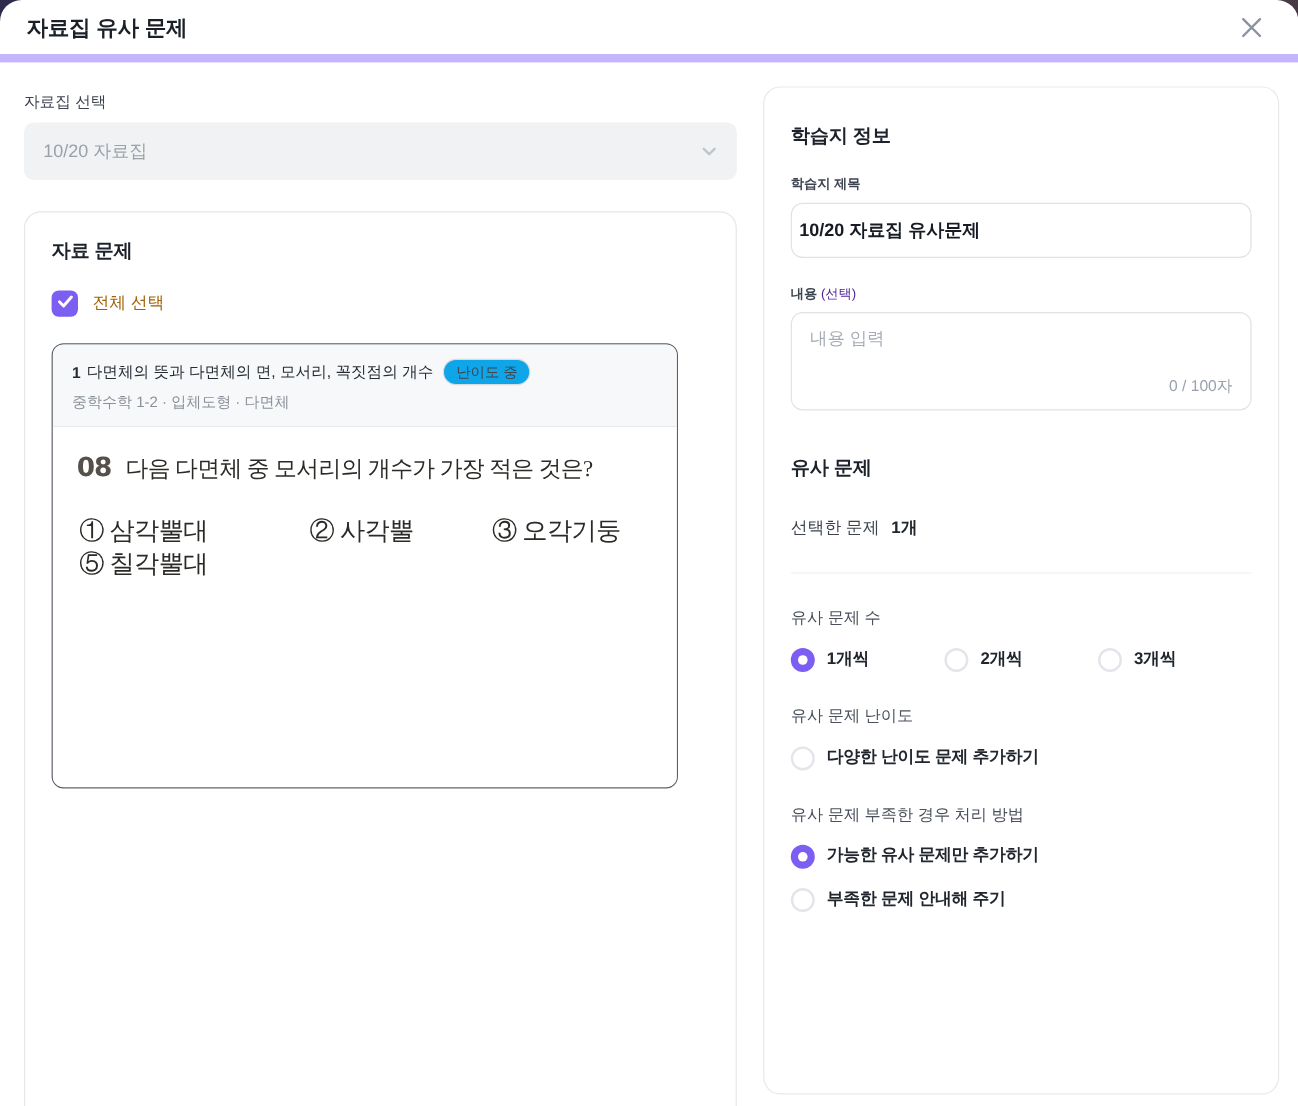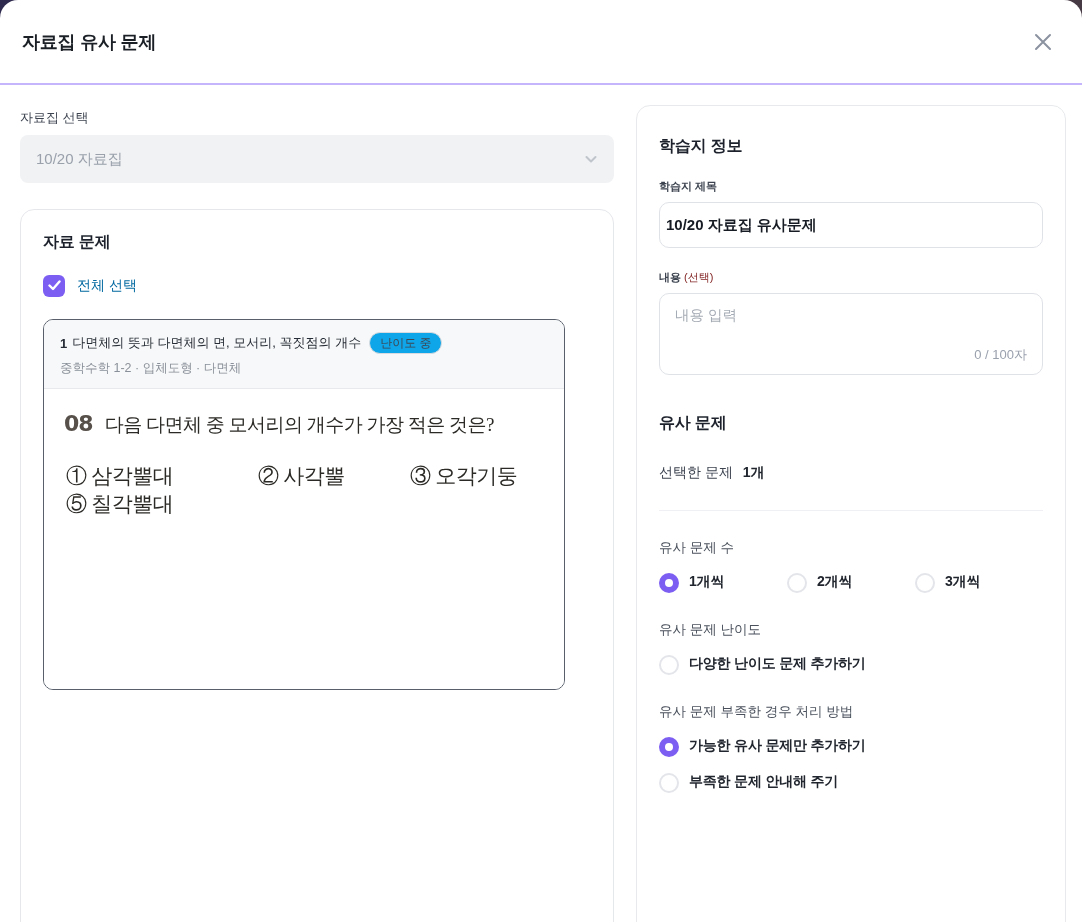--- a/index.html
+++ b/index.html
@@ -1,22 +1,22 @@
 <!DOCTYPE html>
 <html lang="ko" style="--accent: #7d5ef2;"><head>
 <meta charset="utf-8">
 <style>
   html,body{margin:0;padding:0;width:1082px;height:922px;overflow:hidden;
     font-family:"Liberation Sans","DejaVu Sans",sans-serif;}
   body{background:linear-gradient(90deg,#2e2a4e 0%,#343051 70%,#463a44 100%);}
   .modal{position:absolute;inset:0;background:#ffffff;border-radius:18px 18px 0 0;overflow:hidden;}
 
   
-  .modal-header{height:85px;display:flex;align-items:center;justify-content:space-between;
-    padding:0 24px 0 22px;border-bottom:2px solid #c4b5fd;box-sizing:border-box;}
+  .modal-header{height:52px;display:flex;align-items:center;justify-content:space-between;
+    padding:0 24px 0 22px;border-bottom:7px solid #c4b5fd;box-sizing:border-box;}
   .modal-title{font-size:18px;font-weight:700;color:#1b2027;letter-spacing:-0.2px;}
   .close-btn{background:none;border:none;cursor:pointer;padding:4px;line-height:1;}
   .close-btn svg{display:block;}
 
   
   .content{position:relative;height:854px;}
   .left-col{position:absolute;left:20px;top:24px;width:594px;}
   .right-col{position:absolute;left:636px;top:20px;width:430px;box-sizing:border-box;}
 
   .field-label{font-size:13px;color:#3d4450;margin-bottom:8px;font-weight:500;}
@@ -25,21 +25,21 @@
   .select-value{font-size:15px;color:#9aa1ab;}
   .chevron{color:#c0c5cc;display:flex;}
 
   .panel{border:1px solid #e5e7eb;border-radius:14px;background:#fff;margin-top:26px;
     padding:22px;box-sizing:border-box;height:760px;}
   .panel-title,.section-title{font-size:16px;font-weight:700;color:#1c212b;letter-spacing:-0.2px;}
 
   .checkbox-row{display:flex;align-items:center;margin-top:22px;cursor:pointer;}
   .checkbox{width:22px;height:22px;border-radius:6px;background:var(--accent,#7d5ef2);
     display:flex;align-items:center;justify-content:center;flex:0 0 auto;}
-  .checkbox-label{font-size:14px;color:#0369a1;margin-left:12px;}
+  .checkbox-label{font-size:14px;color:#a16207;margin-left:12px;}
 
   
   .problem-card{margin-top:22px;border:1px solid #5a606b;border-radius:10px;overflow:hidden;
     width:520px;cursor:pointer;}
   .problem-head{background:#f7f8f9;padding:12px 16px 11px;border-bottom:1px solid #e7e9ec;}
   .problem-head-line{font-size:13px;color:#262c35;display:flex;align-items:center;flex-wrap:wrap;}
   .problem-index{font-weight:700;margin-right:5px;}
   .badge{margin-left:8px;border:1px solid #d8dbdf;border-radius:999px;background:#0ea5e9;
     font-size:12px;color:#3f4650;padding:3px 10px;line-height:1.2;}
   .problem-path{font-size:12.5px;color:#8a9099;margin-top:6px;}
@@ -52,21 +52,21 @@
   .choices{display:grid;grid-template-columns:192px 152px 1fr;margin-top:24px;
     padding-left:10px;font-size:21px;letter-spacing:-0.5px;}
 
   
   .info-card{border:1px solid #e7e9ec;border-radius:14px;background:#fff;padding:30px 22px;
     box-sizing:border-box;height:840px;}
   .input-box{margin-top:8px;height:46px;border:1px solid #dfe2e7;border-radius:10px;width:100%;
     box-sizing:border-box;padding:0 6px;font-size:15px;font-weight:700;color:#171c24;
     font-family:inherit;outline:none;background:#fff;}
   .label-row{margin-top:22px;font-size:11px;color:#3d4450;font-weight:600;}
-  .optional{color:#7f1d1d;font-weight:400;}
+  .optional{color:#4c1d95;font-weight:400;}
   .textarea-box{position:relative;margin-top:8px;border:1px solid #dfe2e7;border-radius:10px;
     height:82px;box-sizing:border-box;}
   .textarea-box textarea{border:none;outline:none;resize:none;background:transparent;
     width:100%;height:52px;box-sizing:border-box;padding:12px 15px 0;font-size:14.5px;
     font-family:inherit;color:#333;}
   .textarea-box textarea::placeholder{color:#a6acb5;}
   .char-counter{position:absolute;right:15px;bottom:10px;font-size:13px;color:#9aa1ad;}
 
   .section-title.similar{display:block;margin-top:38px;}
   .selected-row{margin-top:30px;font-size:14px;color:#3d4450;}

